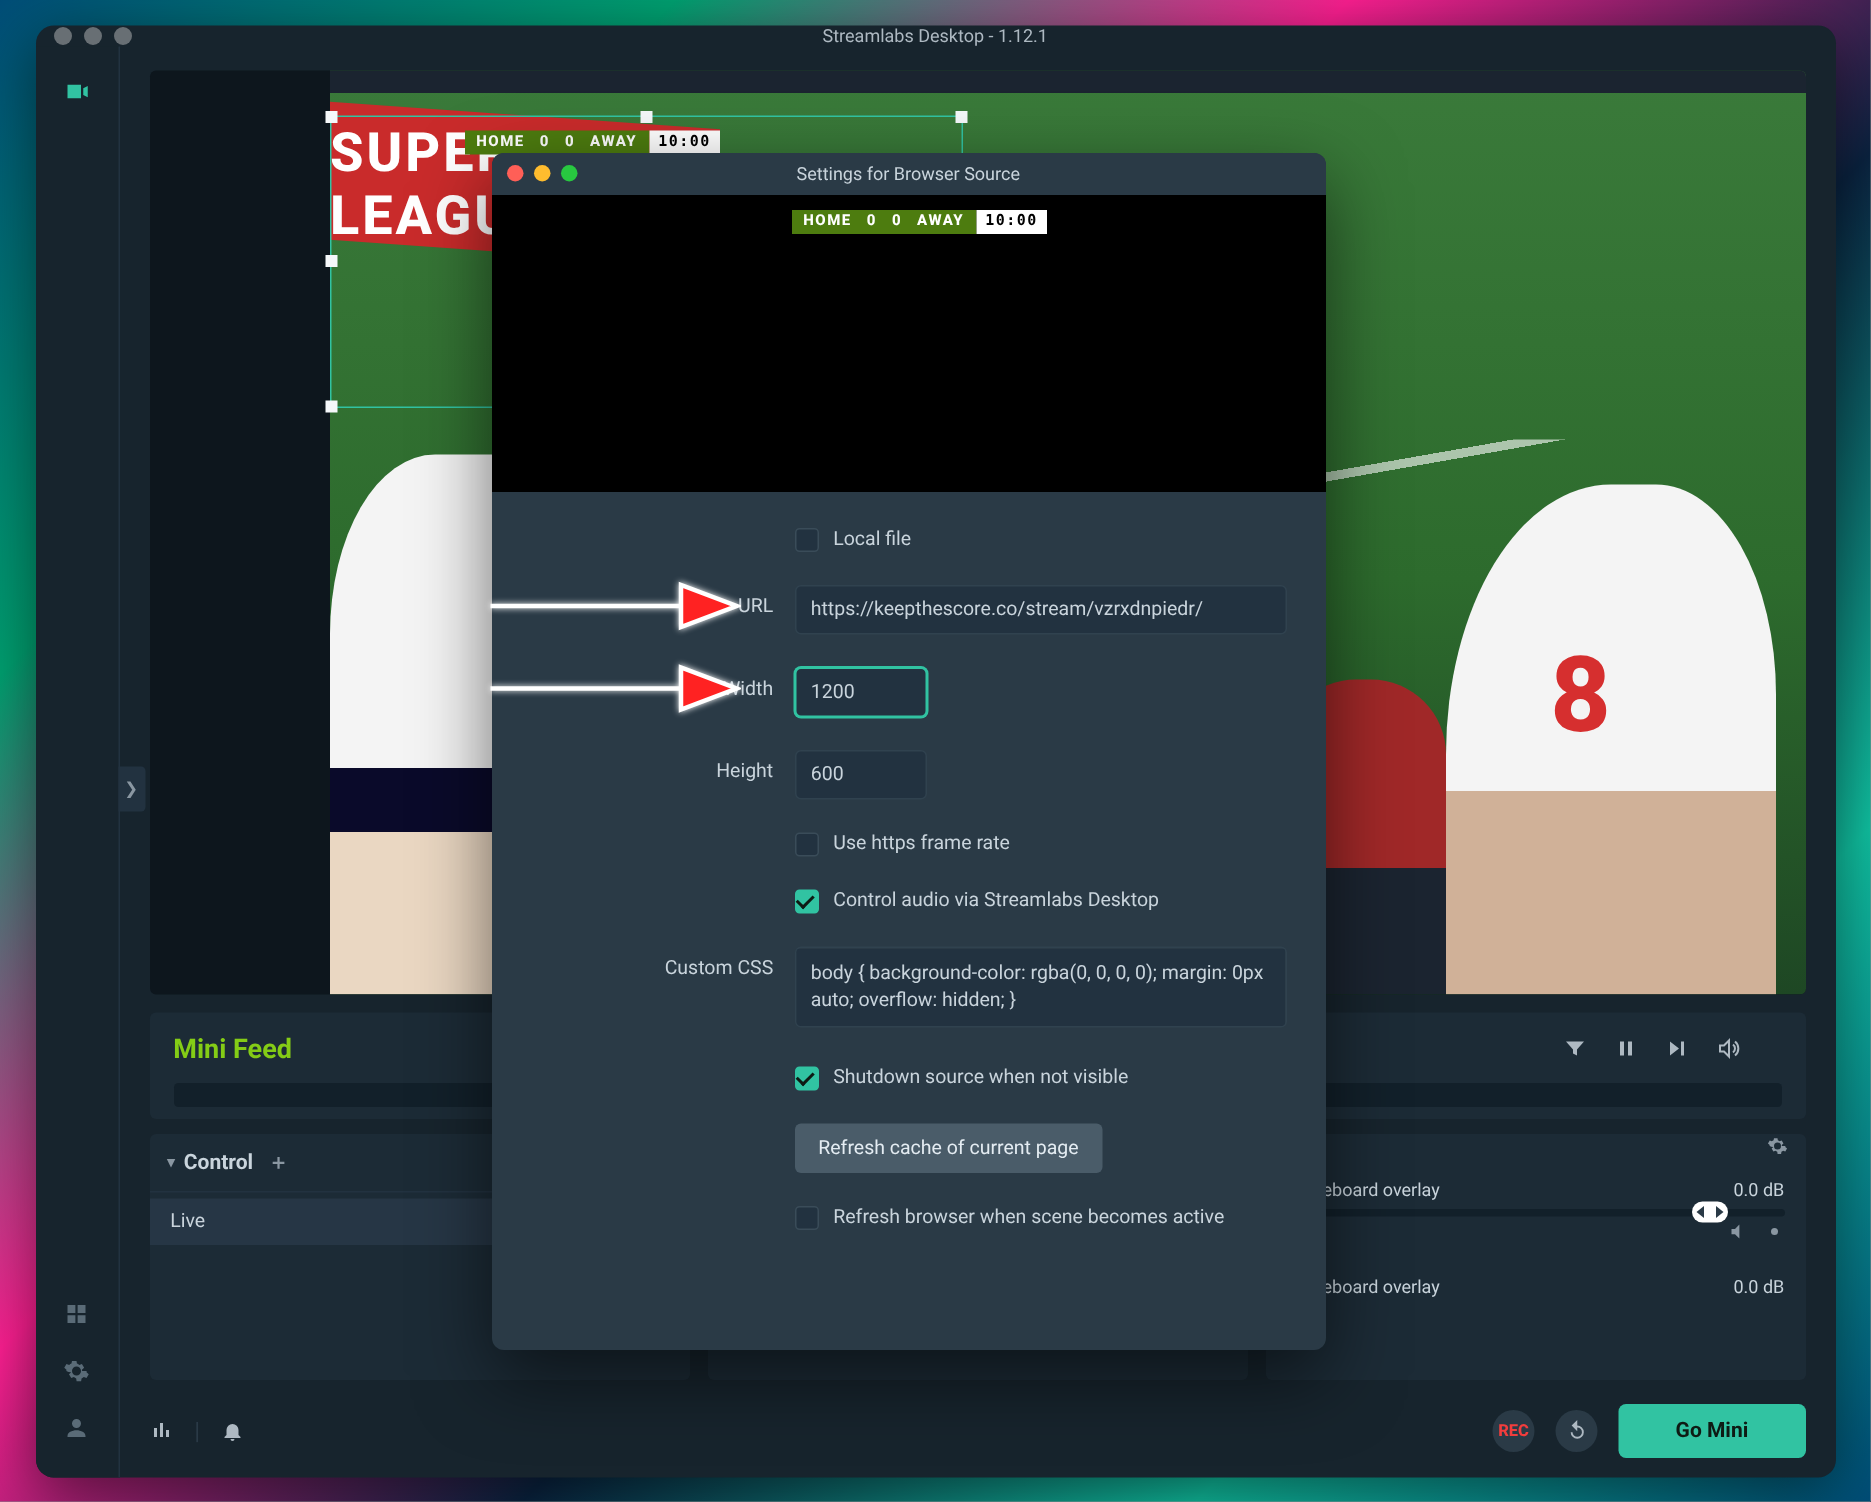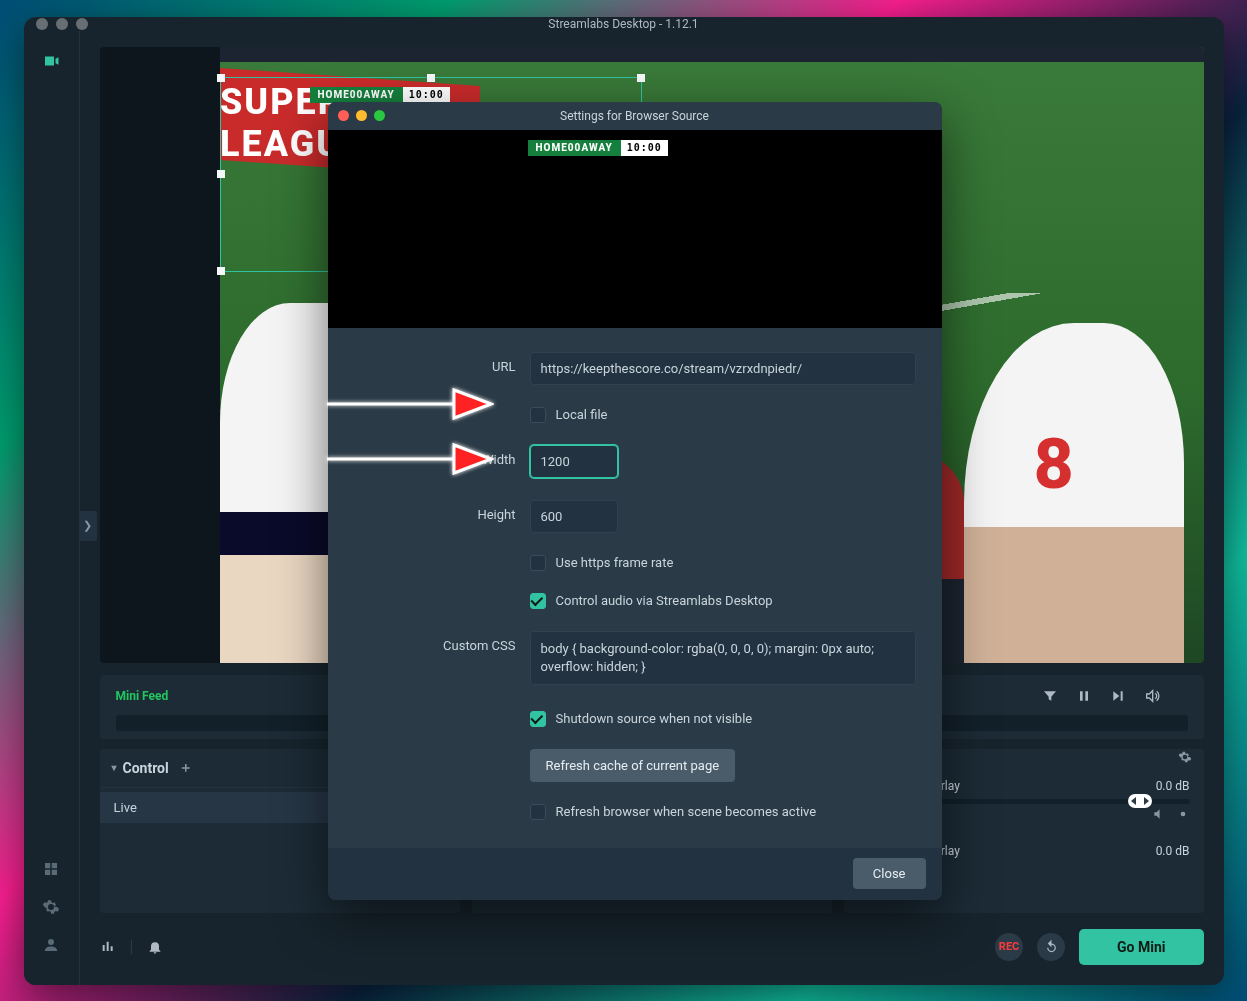--- a/index.html
+++ b/index.html
@@ -50,26 +50,26 @@
   .p2{right:20px;width:220px;height:340px;background:linear-gradient(180deg,#f4f4f4 0 60%,#d0b198 60%);border-top-left-radius:110px 180px;border-top-right-radius:80px 140px;}
   .p2::after{content:attr(data-num);position:absolute;top:100px;left:70px;font-size:70px;color:#d62f2f;font-weight:800;}
   .p3{right:240px;width:110px;height:210px;background:linear-gradient(180deg,#a02828 0 60%,#1b2430 60%);border-radius:50px 50px 0 0;}
 
   .sel-box{position:absolute;left:120px;top:30px;width:422px;height:195px;border:1px solid #31c3a2;}
   .handle{position:absolute;width:8px;height:8px;background:#f5f8fa;}
   .h-tl{left:-4px;top:-4px}.h-tr{right:-4px;top:-4px}.h-bl{left:-4px;bottom:-4px}.h-ml{left:-4px;top:calc(50% - 4px)}
   .h-tm{left:calc(50% - 4px);top:-4px}
 
   .scoreboard{position:absolute;display:flex;align-items:center;height:16px;font-size:10px;font-weight:800;letter-spacing:1px;}
-  .sb-main{background:#15803d;color:#fff;display:flex;align-items:center;padding:0 8px;height:100%;}
+  .sb-main{background:#4d7c0f;color:#fff;display:flex;align-items:center;gap:10px;padding:0 8px;height:100%;}
   .sb-time{background:#fff;color:#000;padding:0 6px;height:100%;display:flex;align-items:center;font-family:ui-monospace,Menlo,monospace;}
   .sb-prev{left:210px;top:40px;}
 
   .mini-feed{margin:12px 20px 0;background:#1c2b36;border-radius:4px;padding:14px 16px 8px;}
-  .mini-feed h4{font-size:12px;font-weight:700;color:#22c55e;}
+  .mini-feed h4{font-size:18px;font-weight:700;color:#84cc16;}
   .mf-track{height:16px;background:#12202a;border-radius:3px;margin-top:12px;}
   .mf-right{position:absolute;right:28px;display:flex;gap:18px;color:#aeb9c2;}
   .mf-row{position:relative;display:flex;align-items:center;}
   .mf-ico{width:16px;height:16px;fill:currentColor;}
 
   .panels{margin:10px 20px 0;display:flex;gap:12px;height:164px;}
   .panel{background:#1c2b36;border-radius:4px;flex:1;min-width:0;}
   .panel-h{display:flex;align-items:center;padding:10px 12px;color:#c9d4dc;font-weight:700;font-size:14px;border-bottom:1px solid #223240;position:relative;}
   .panel-h .chev{color:#8a97a2;margin-right:6px;font-size:10px;}
   .panel-h .plus{margin-left:10px;color:#8a97a2;}
@@ -89,21 +89,21 @@
 
   .footer{height:52px;margin:8px 20px 14px;display:flex;align-items:center;gap:14px;}
   .footer .sep{color:#2a3a46;}
   .footer-spacer{flex:1;}
   .rec{width:28px;height:28px;border-radius:50%;background:#2a3a46;color:#f23d3d;font-size:11px;font-weight:800;display:flex;align-items:center;justify-content:center;margin-left:24px;}
   .undo{width:28px;height:28px;border-radius:50%;background:#2a3a46;display:flex;align-items:center;justify-content:center;color:#aeb9c2;}
   .golive{background:#31c3a2;color:#0e1b14;font-weight:700;padding:10px 38px;border-radius:5px;border:none;font-size:14px;}
   .f-ico{color:#aeb9c2;width:16px;height:16px;fill:currentColor;}
 
   
-  .modal{position:absolute;left:304px;top:85px;width:614px;height:798px;background:#2a3a46;border-radius:8px;
+  .modal{position:absolute;left:304px;top:85px;width:556px;height:798px;background:#2a3a46;border-radius:8px;
     box-shadow:0 18px 50px rgba(0,0,0,.55);display:flex;flex-direction:column;overflow:hidden;}
   .modal-titlebar{height:28px;display:flex;align-items:center;position:relative;background:#2a3a46;}
   .modal-titlebar .title{flex:1;text-align:center;font-size:12px;color:#c9d4dc;}
   .m-traffic{position:absolute;left:10px;display:flex;gap:7px;}
   .m-traffic span{width:11px;height:11px;border-radius:50%;}
   .mc-r{background:#ff5f57}.mc-y{background:#febc2e}.mc-g{background:#28c840}
 
   .modal-preview{height:198px;background:#000;margin:0;position:relative;}
   .sb-modal{left:200px;top:10px;}
 
@@ -314,31 +314,31 @@
           <span>HOME</span>
           <span>0</span>
           <span>0</span>
           <span>AWAY</span>
         </div>
         <div class="sb-time">10:00</div>
       </div>
     </div>
 
     <div class="modal-form">
+      <div class="form-row cb-row">
+        <div class="form-label"></div>
+        <div class="form-ctrl checkbox">
+          <span class="cb"></span>
+            <span>Local file</span>
+        </div>
+      </div>
       <div class="form-row">
         <div class="form-label">URL</div>
         <div class="form-ctrl"><input type="text" value="https://keepthescore.co/stream/vzrxdnpiedr/" style=""></div>
       </div>
-      <div class="form-row cb-row">
-        <div class="form-label"></div>
-        <div class="form-ctrl checkbox">
-          <span class="cb"></span>
-            <span>Local file</span>
-        </div>
-      </div>
       <div class="form-row">
         <div class="form-label">Width</div>
         <div class="form-ctrl"><input type="text" class="w-short focused" value="1200" style=""></div>
       </div>
       <div class="form-row">
         <div class="form-label">Height</div>
         <div class="form-ctrl"><input type="text" class="w-short" value="600" style=""></div>
       </div>
       <div class="form-row cb-row">
         <div class="form-label"></div>
@@ -373,23 +373,20 @@
       </div>
       <div class="form-row cb-row">
         <div class="form-label"></div>
         <div class="form-ctrl checkbox">
           <span class="cb"></span>
             <span>Refresh browser when scene becomes active</span>
         </div>
       </div>
     </div>
 
-    <div class="modal-footer">
-      <button class="btn-close">Close</button>
-    </div>
   </div>
 
   <div class="arrow" style="left:295px;top:365px">
     <svg width="175" height="44">
         <path d="M8 22 H135 L135 8 L172 22 L135 36 L135 22 Z" fill="#ff2222" stroke="#fff" stroke-width="3"></path>
       </svg>
   </div>
   <div class="arrow" style="left:295px;top:420px">
     <svg width="175" height="44">
         <path d="M8 22 H135 L135 8 L172 22 L135 36 L135 22 Z" fill="#ff2222" stroke="#fff" stroke-width="3"></path>

